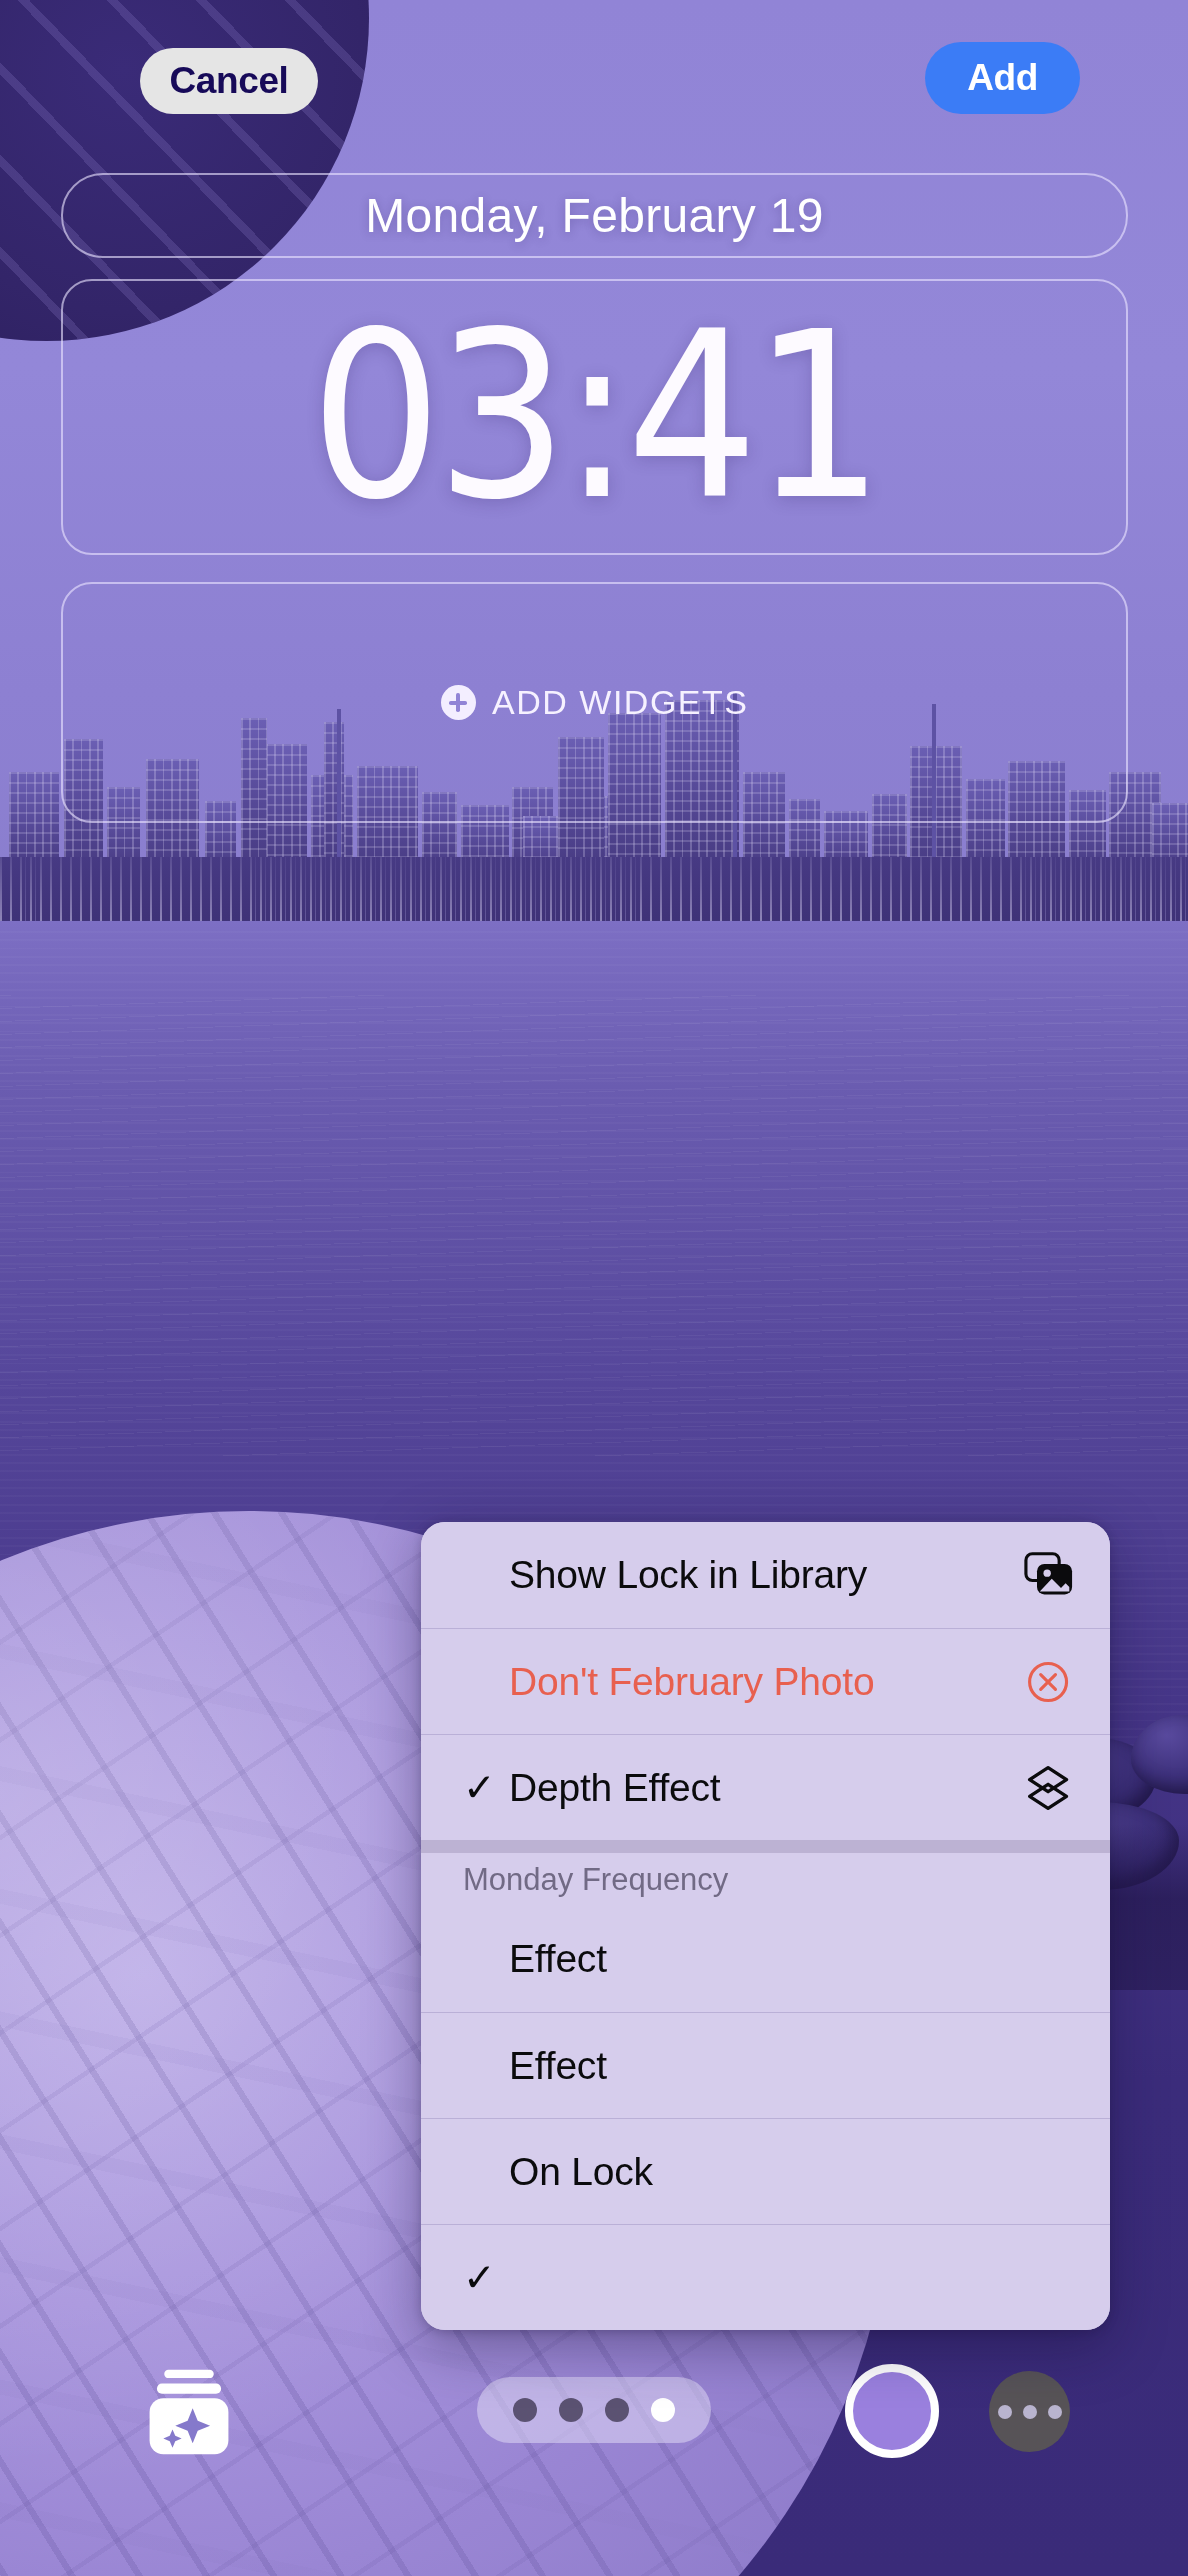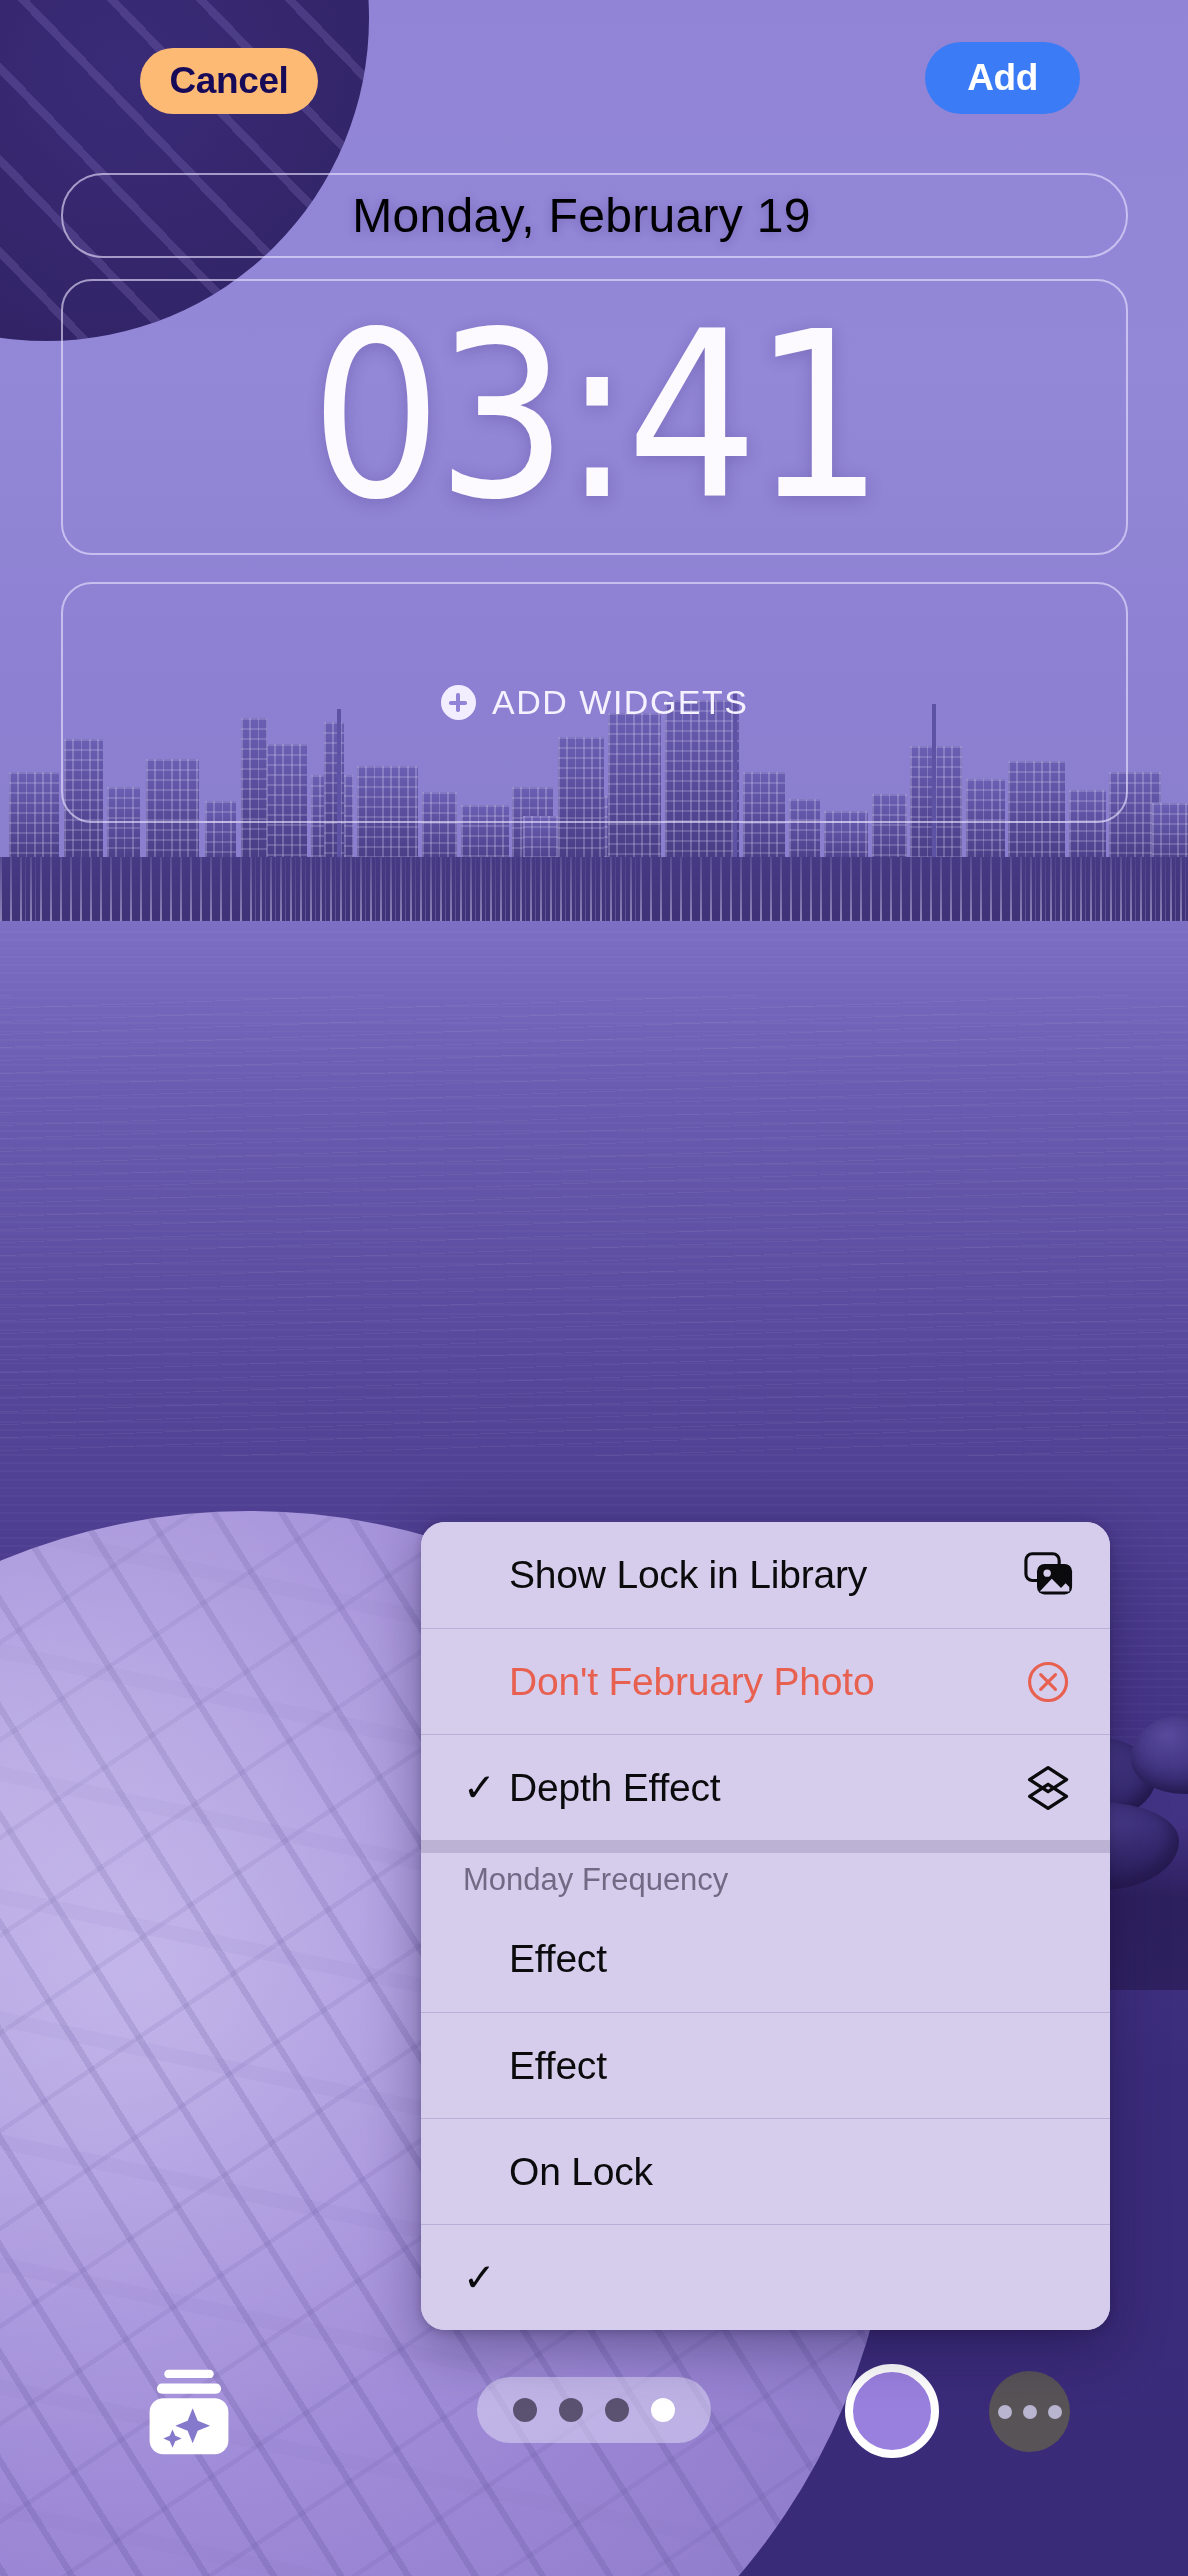--- a/index.html
+++ b/index.html
@@ -136,21 +136,21 @@
   }
 
   
   .topbar {
     position:absolute; left:0; top:0; width:1188px; height:152px; z-index:40;
   }
   .btn-cancel {
     position:absolute; left:140px; top:48px;
     height:66px; padding:0 29.5px;
     display:flex; align-items:center; justify-content:center;
-    background:#fdba74; border-radius:33px; border:none;
+    background:#e5e5e5; border-radius:33px; border:none;
     color:#170a59; font-size:37px; font-weight:bold;
     font-family:"Liberation Sans", sans-serif; letter-spacing:-0.4px;
     cursor:pointer;
   }
   .btn-add {
     position:absolute; right:108px; top:42px;
     height:72px; padding:0 42px;
     display:flex; align-items:center; justify-content:center;
     background:#3b7cf6; border-radius:36px; border:none;
     color:#ffffff; font-size:37px; font-weight:bold;
@@ -163,23 +163,23 @@
     position:absolute;
     border:2.8px solid rgba(234,228,255,.62);
     border-radius:24px;
     z-index:20;
   }
   #dateBox { left:61px; top:173px; width:1067px; height:85px; border-radius:42px; }
   #timeBox { left:61px; top:279px; width:1067px; height:276px; border-radius:31px; }
   #widgetBox { left:61px; top:582px; width:1067px; height:241px; border-radius:31px; }
 
   .date-text {
-    position:absolute; left:48px; top:173px; width:1067px; height:85px;
+    position:absolute; left:61px; top:173px; width:1067px; height:85px;
     display:flex; align-items:center; justify-content:center;
-    color:#000000; font-size:48px; font-weight:500;
+    color:#ffffff; font-size:48px; font-weight:500;
     font-family:"Liberation Sans Narrow","Liberation Sans", sans-serif;
     letter-spacing:0.3px; z-index:22;
     text-shadow:0 1.8px 9.2px rgba(40,24,92,.25);
   }
   .time-text {
     position:absolute; left:61px; top:279px; width:1067px; height:276px;
     display:flex; align-items:center; justify-content:center;
     color:#fdfaff; font-size:230px; font-weight:300;
     font-family:"DejaVu Sans Condensed","DejaVu Sans", sans-serif;
     letter-spacing:-5.5px; z-index:22; line-height:1;

